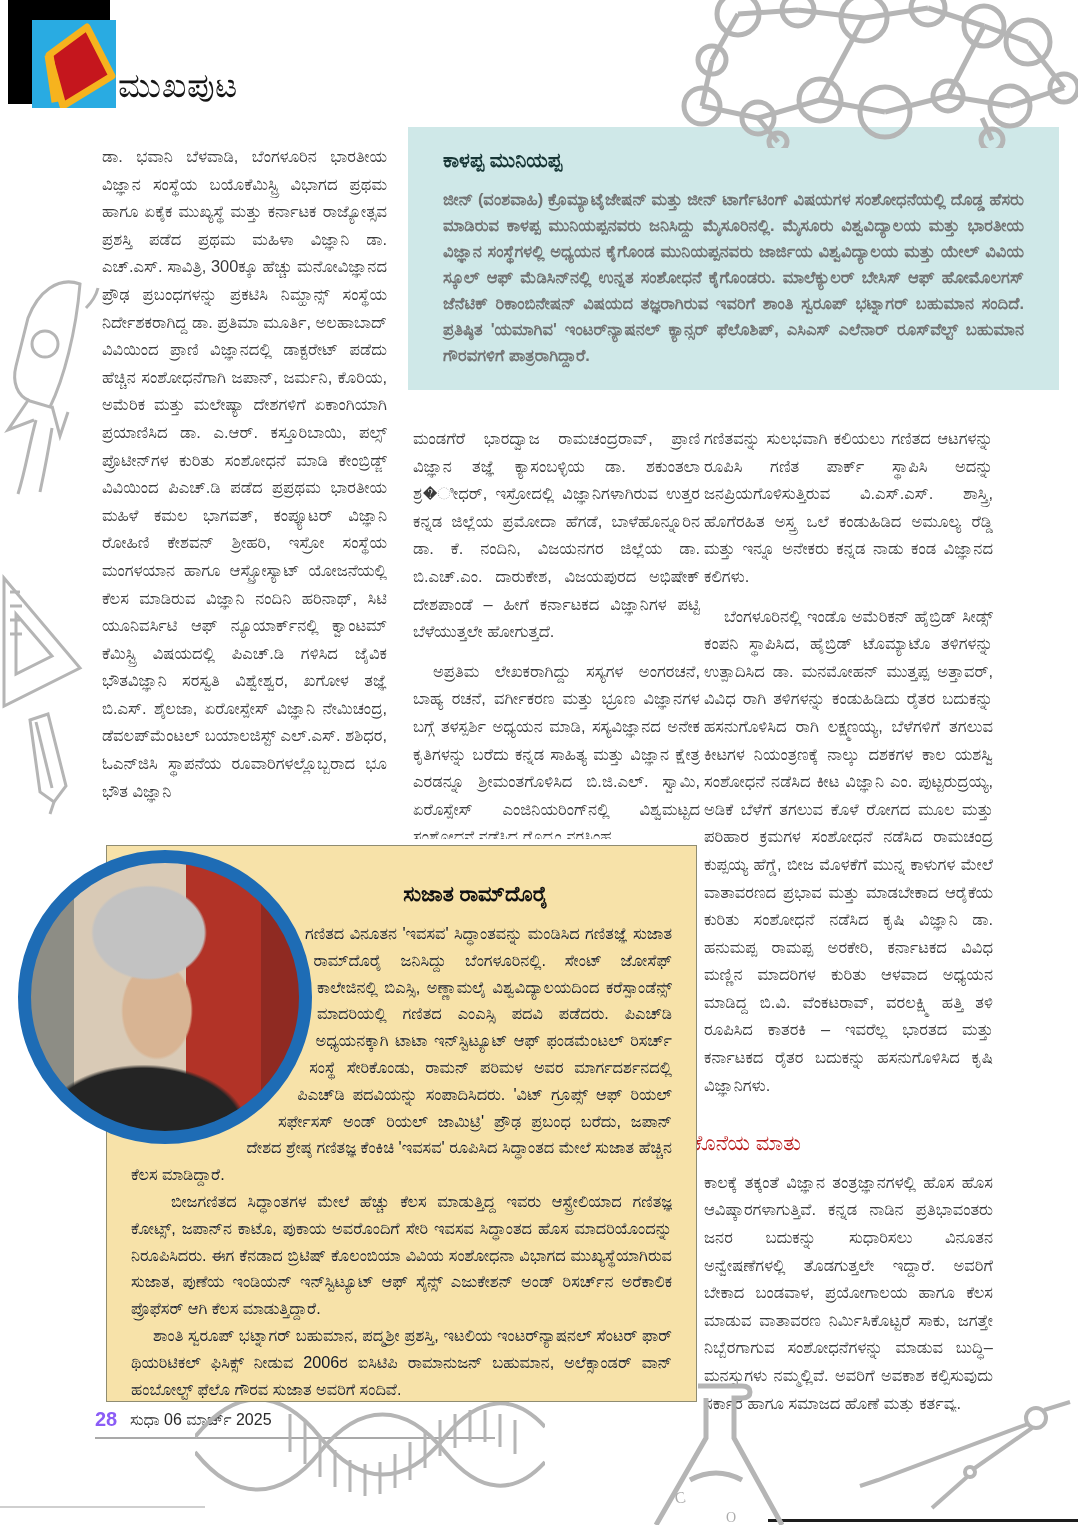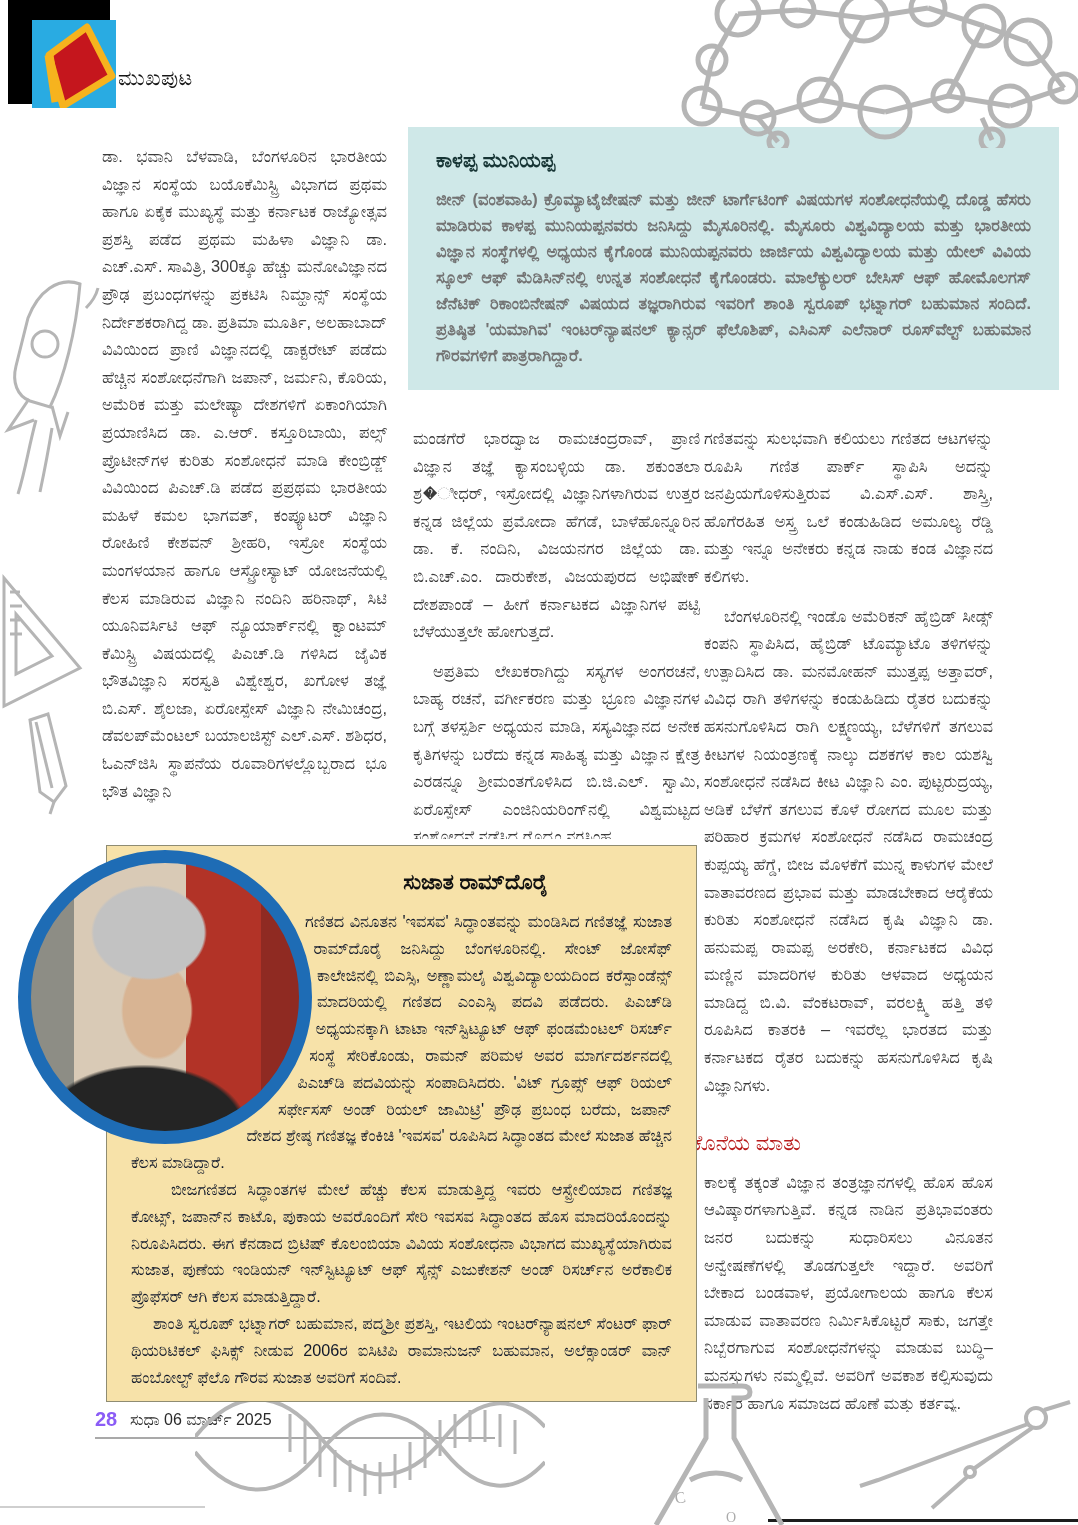--- a/index.html
+++ b/index.html
@@ -3,42 +3,42 @@
 <meta charset="utf-8">
 <style>
   html,body{margin:0;padding:0;background:#ffffff;}
   .page{
     position:relative;width:1078px;height:1525px;background:#ffffff;overflow:hidden;
     font-family:"Liberation Sans","DejaVu Sans",sans-serif;color:#3a3a3a;
   }
   
   .logo-black{position:absolute;left:8px;top:0;width:102px;height:104px;background:#000;}
   .logo-blue{position:absolute;left:24px;top:20px;width:84px;height:88px;background:#29abe2;}
-  .section-title{position:absolute;left:118px;top:66px;font-size:21px;color:#161616;letter-spacing:.5px;}
+  .section-title{position:absolute;left:118px;top:66px;font-size:34px;color:#161616;letter-spacing:.5px;}
   
   .bodytxt{font-size:16.4px;line-height:27.6px;text-align:justify;color:#3a3a3a;}
   .col-left{position:absolute;left:90px;top:131px;width:309px;height:707px;overflow:hidden;}
   .col-2{position:absolute;left:401px;top:413px;width:311px;height:426px;overflow:hidden;}
   .col-3{position:absolute;left:692px;top:413px;width:313px;height:999px;overflow:hidden;}
   .col-2 p,.col-3 p,.col-left p{margin:12px;}
   .indent{text-indent:20px;}
   .final-heading{font-size:21px;font-weight:normal;color:#b91c1c;margin:30px 0 10px 0;}
   .credits{margin-top:12px;text-align:right;font-weight:bold;color:#222;line-height:28px;}
   .credit-feedback{font-weight:normal;}
   
   .kalappa-box{
     position:absolute;left:408px;top:127px;width:651px;height:263px;background:#cfe8e8;
-    padding:22px 28px;box-sizing:border-box;z-index:1;
+    padding:22px 35px;box-sizing:border-box;z-index:1;
   }
   .kalappa-box h2{margin:0 0 14px 0;font-size:20px;color:#173535;font-weight:bold;}
   .kalappa-box .kbody{font-size:16.4px;line-height:26px;text-align:justify;color:#737373;font-weight:bold;}
   
   .sujata-box{
     position:absolute;left:106px;top:845px;width:591px;height:557px;background:#f7e2a9;
-    border:1.5px solid #8f8c72;box-sizing:border-box;padding:16px 24px 18px 24px;z-index:1;
+    border:1.5px solid #8f8c72;box-sizing:border-box;padding:28px 24px 18px 24px;z-index:1;
   }
   .photo-spacer{
     float:left;width:196px;height:286px;
     shape-outside:circle(152px at 34px 132px);
   }
   .sujata-box h2{margin:8px 0 14px 0;font-size:21px;color:#111;text-align:center;font-weight:bold;}
   .sujata-box p{margin:0;font-size:16.2px;line-height:26.8px;text-align:justify;color:#0f172a;}
   .sujata-box .sp2{text-indent:40px;}
   .sujata-box .sp3{text-indent:22px;}
   .photo-circle{

